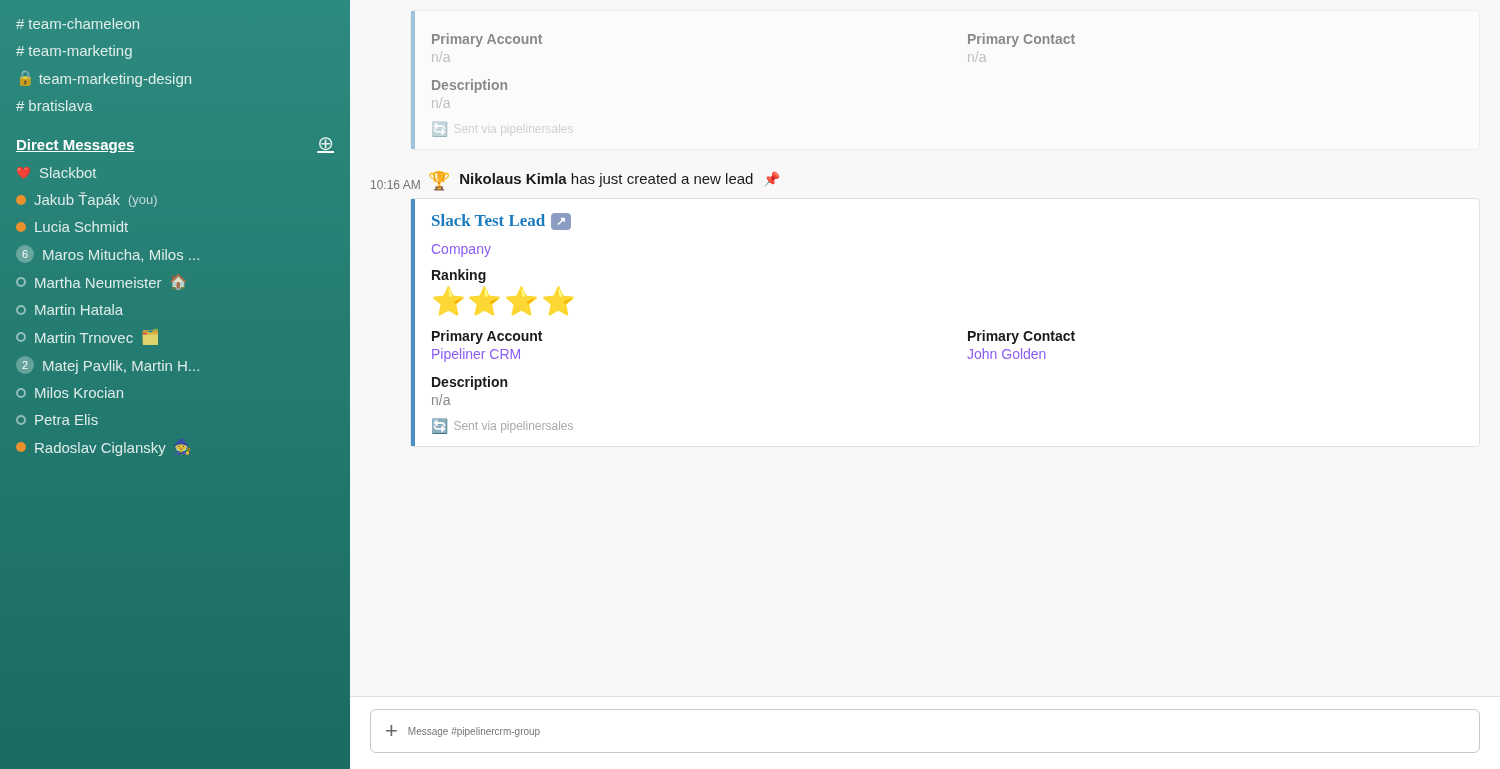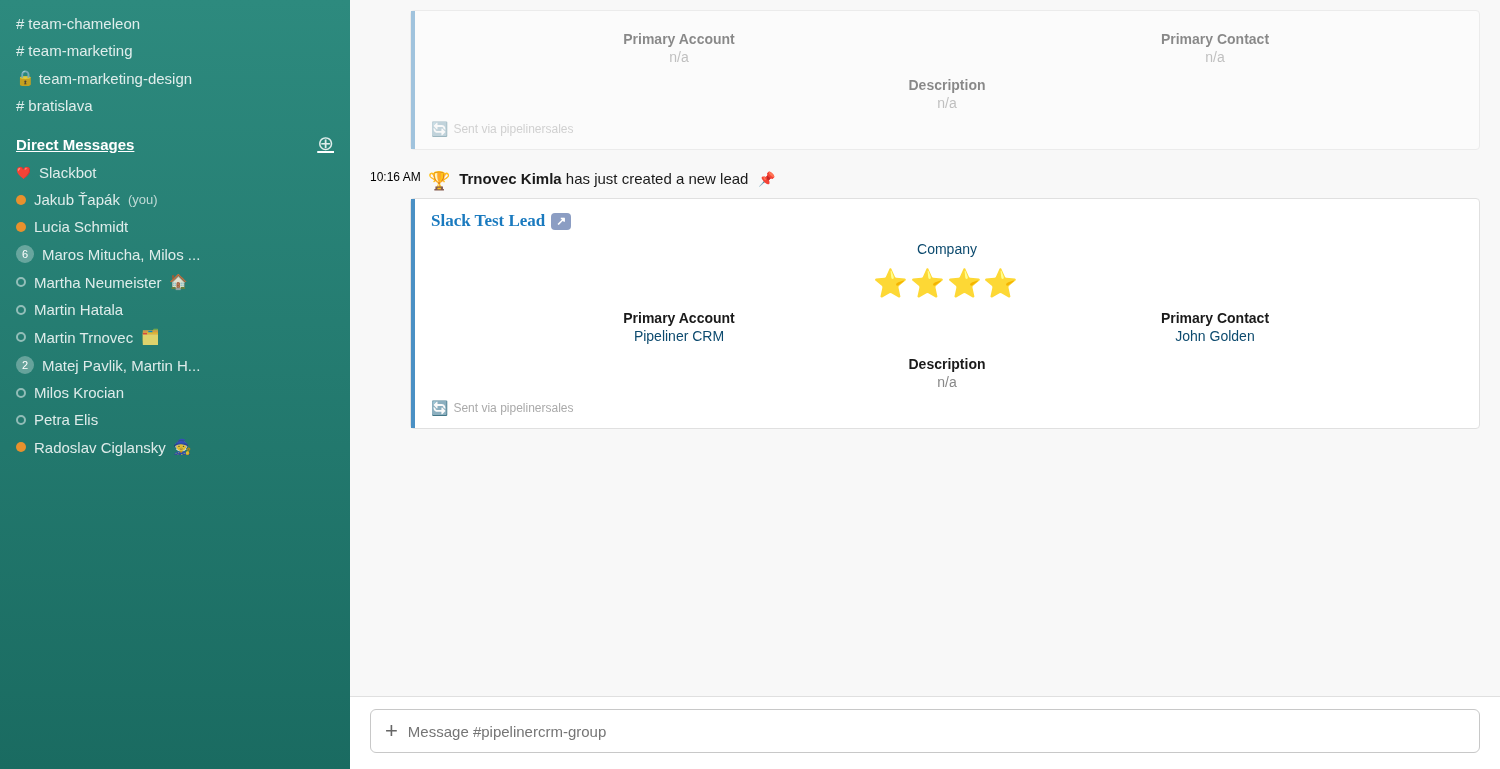--- a/index.html
+++ b/index.html
@@ -98,41 +98,40 @@
       background: #f8f8f8;
     }
     .msg-top-faded {
       opacity: 0.5;
     }
     .card-inner {
       background: #fff;
       border: 1px solid #e0e0e0;
       border-radius: 4px;
       margin-left: 40px;
-      text-align: center;
     }
     .card-body {
       padding: 12px 16px;
       border-left: 4px solid #4a90c4;
     }
     .card-grid {
       display: grid;
       grid-template-columns: 1fr 1fr;
       gap: 12px 40px;
       margin-top: 8px;
     }
     .card-field-label {
       font-size: 14px;
       font-weight: 700;
       color: #1a1a1a;
       margin-bottom: 2px;
     }
     .card-field-value {
       font-size: 14px;
-      color: #0c4a6e;
+      color: #8b5cf6;
     }
     .card-field-value.muted {
       color: #888;
     }
     .sent-via {
       font-size: 12px;
       color: #aaa;
       display: flex;
       align-items: center;
       gap: 5px;
@@ -144,23 +143,23 @@
 
     
     .msg-header-row {
       display: flex;
       align-items: flex-start;
       gap: 8px;
       margin-bottom: 6px;
     }
     .msg-timestamp {
       font-size: 12px;
-      color: #000000;
+      color: #737373;
       flex-shrink: 0;
-      margin-top: 0;
+      margin-top: 8px;
     }
     .msg-trophy {
       font-size: 18px;
       flex-shrink: 0;
     }
     .msg-text {
       font-size: 15px;
       color: #1a1a1a;
     }
     .msg-text strong { font-weight: 700; }
@@ -213,21 +212,21 @@
       font-size: 22px;
       color: #666;
       cursor: pointer;
       line-height: 1;
       padding: 0;
     }
     .msg-input {
       flex: 1;
       border: none;
       outline: none;
-      font-size: 15px;
+      font-size: 10px;
       color: #8b5cf6;
       background: transparent;
     }
   </style>
 </head>
 <body>
 
 <div class="sidebar">
 
   <div class="sidebar-channel">
@@ -328,38 +327,39 @@
           </div>
         </div>
       </div>
     </div>
 
     <div class="message-block">
       <div class="msg-header-row">
         <span class="msg-timestamp">10:16 AM</span>
         <span class="msg-trophy">🏆</span>
         <span class="msg-text">
-          <strong>Trnovec Kimla</strong>
+          <strong>Nikolaus Kimla</strong>
           <span>has just created a new lead</span>
           <span class="msg-pin-icon">📌</span>
         </span>
       </div>
 
       <div class="card-inner">
         <div class="card-body">
           <div class="lead-title">
             <span>Slack Test Lead</span>
             <span class="lead-title-link">↗</span>
           </div>
 
           <div style="margin-bottom:10px;">
             <div class="card-field-value">Company</div>
           </div>
 
           <div style="margin-bottom:10px;">
+            <div class="card-field-label">Ranking</div>
             <div class="stars">⭐⭐⭐⭐</div>
           </div>
 
           <div class="card-grid">
             <div>
               <div class="card-field-label">Primary Account</div>
               <div class="card-field-value">Pipeliner CRM</div>
             </div>
             <div>
               <div class="card-field-label">Primary Contact</div>

